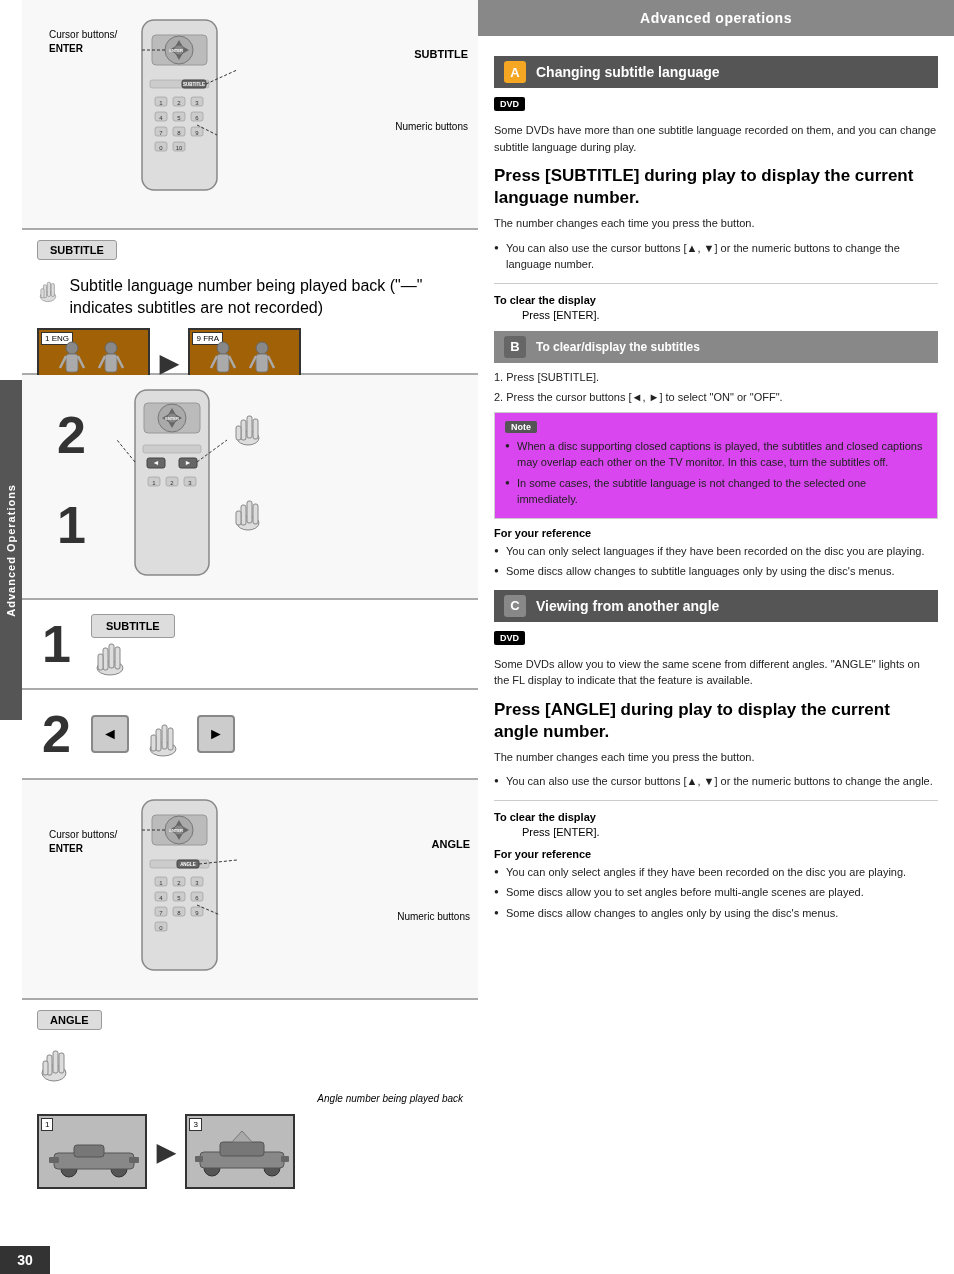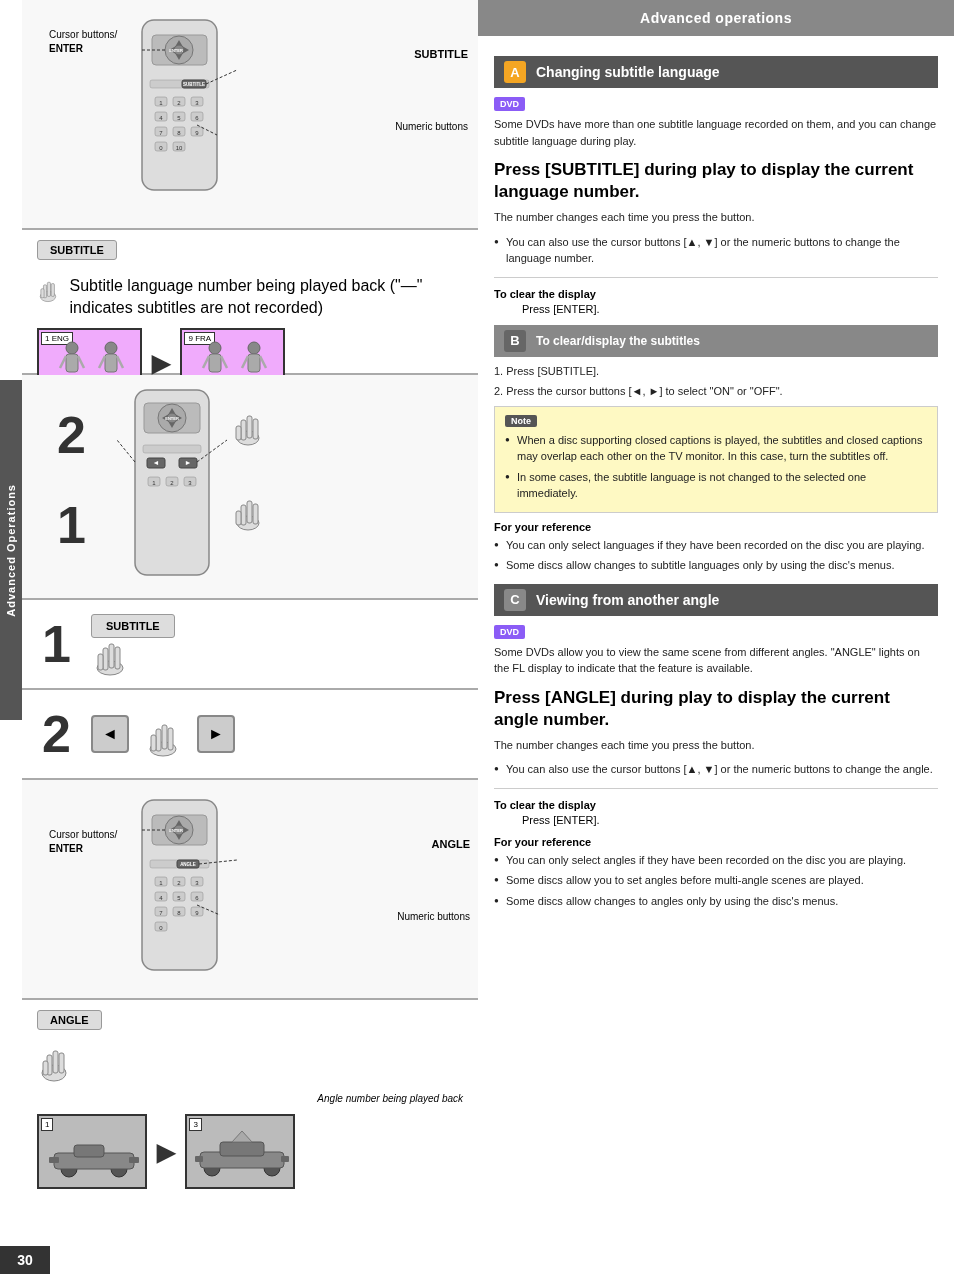--- a/index.html
+++ b/index.html
@@ -94,24 +94,24 @@
     }
 
     .subtitle-screens {
       display: flex;
       align-items: center;
       gap: 10px;
       margin-top: 8px;
     }
 
     .subtitle-screen {
-      width: 105px;
+      width: 113px;
       height: 70px;
       border: 2px solid #333;
-      background: #f0abfc;
+      background: #a16207;
       position: relative;
       display: flex;
       align-items: flex-end;
       justify-content: center;
       overflow: hidden;
     }
 
     .screen-label-badge {
       position: absolute;
       top: 2px;
@@ -353,26 +353,26 @@
       font-weight: bold;
       margin-right: 10px;
       flex-shrink: 0;
     }
     .section-header-badge-c {
       background: #888;
     }
 
     .dvd-badge {
       display: inline-block;
-      background: #8b5cf6;
+      background: #000000;
       color: #fff;
       font-size: 9px;
       font-weight: bold;
       padding: 2px 6px;
-      margin-bottom: 5px;
+      margin-bottom: 11px;
       border-radius: 2px;
     }
 
     .body-text {
       font-size: 11px;
       line-height: 1.5;
       margin-bottom: 8px;
       color: #222;
     }
 
@@ -430,21 +430,21 @@
     }
 
     .numbered-item {
       font-size: 11px;
       line-height: 1.5;
       margin-bottom: 4px;
       color: #222;
     }
 
     .note-box {
-      background: #fef9c3;
+      background: #d946ef;
       border: 1px solid #ccc;
       padding: 6px 10px;
       margin: 6px 0;
     }
     .note-label {
       display: inline-block;
       background: #555;
       color: #fff;
       font-size: 9px;
       font-weight: bold;

